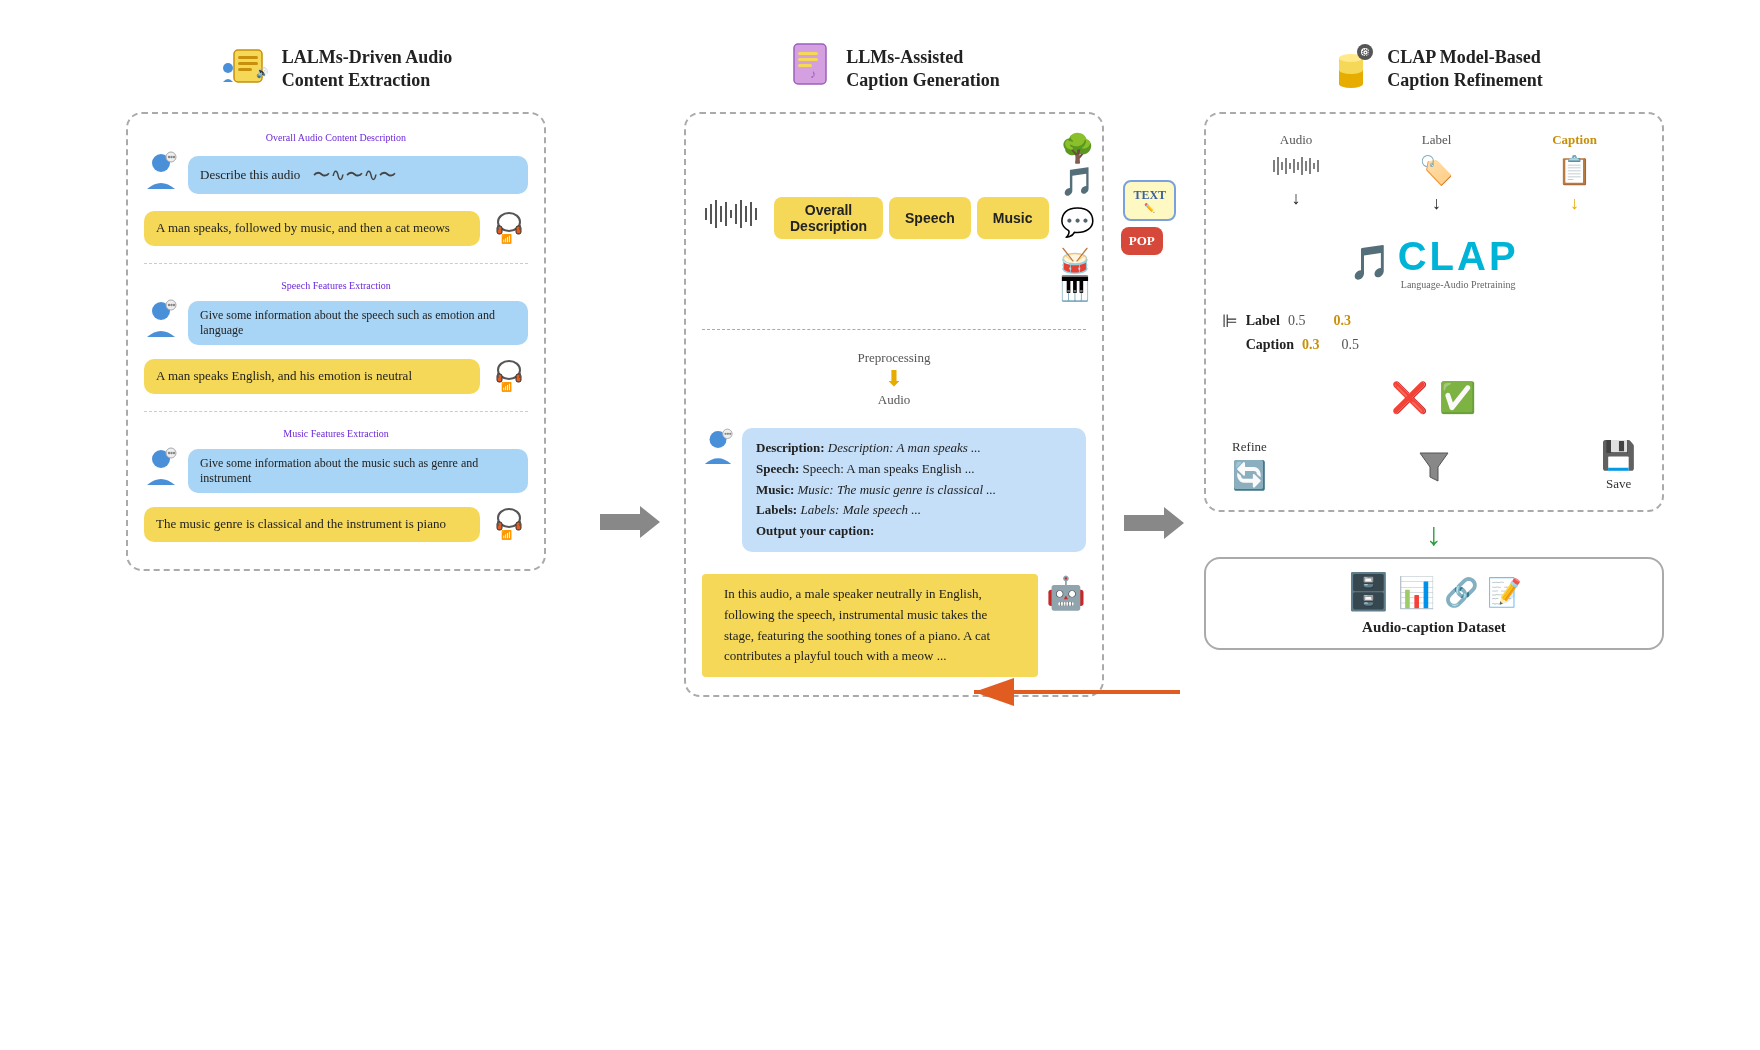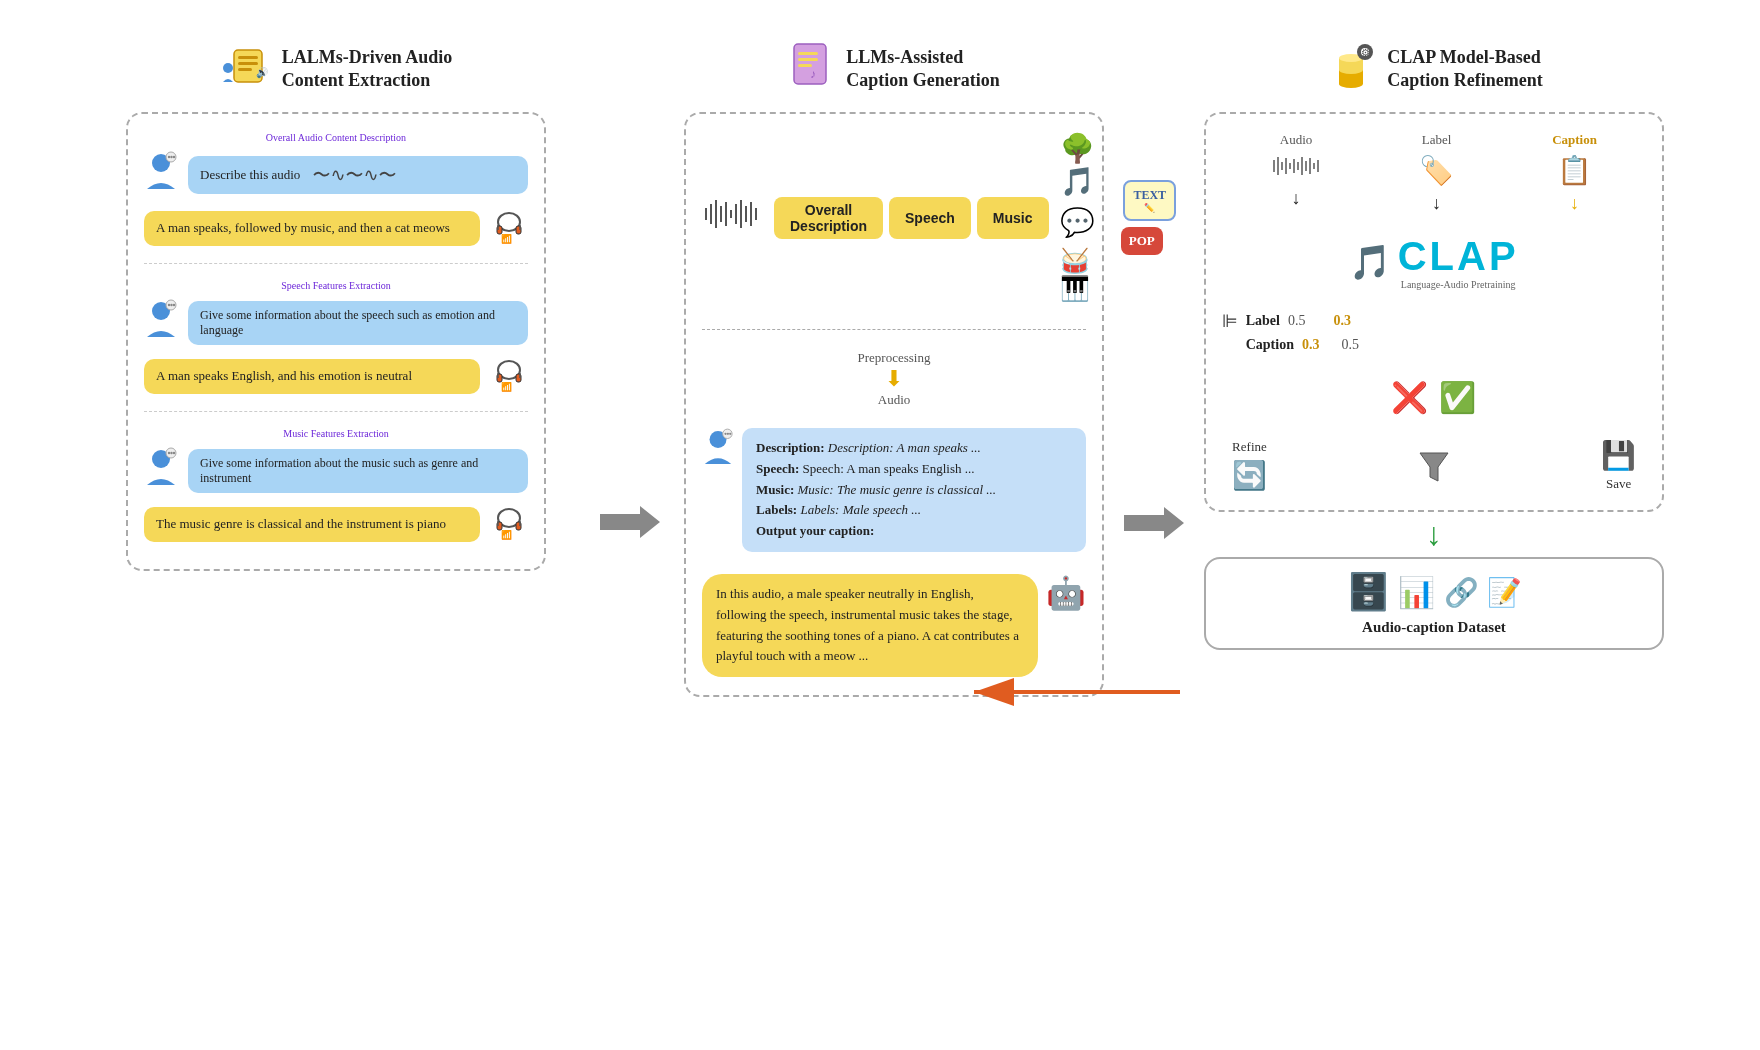--- a/index.html
+++ b/index.html
@@ -215,22 +215,22 @@
       border-radius: 10px;
       padding: 10px 14px;
       font-size: 13px;
       color: #222;
       line-height: 1.6;
       flex: 1;
     }
 
     .yellow-large-box {
       background: #f5d858;
-      border-radius: 20px;
-      padding: 10px 14px;
+      border-radius: 4px;
+      padding: 10px 22px;
       font-size: 13px;
       color: #222;
       line-height: 1.6;
     }
 
     
     .right-section {
       width: 460px;
     }
 

